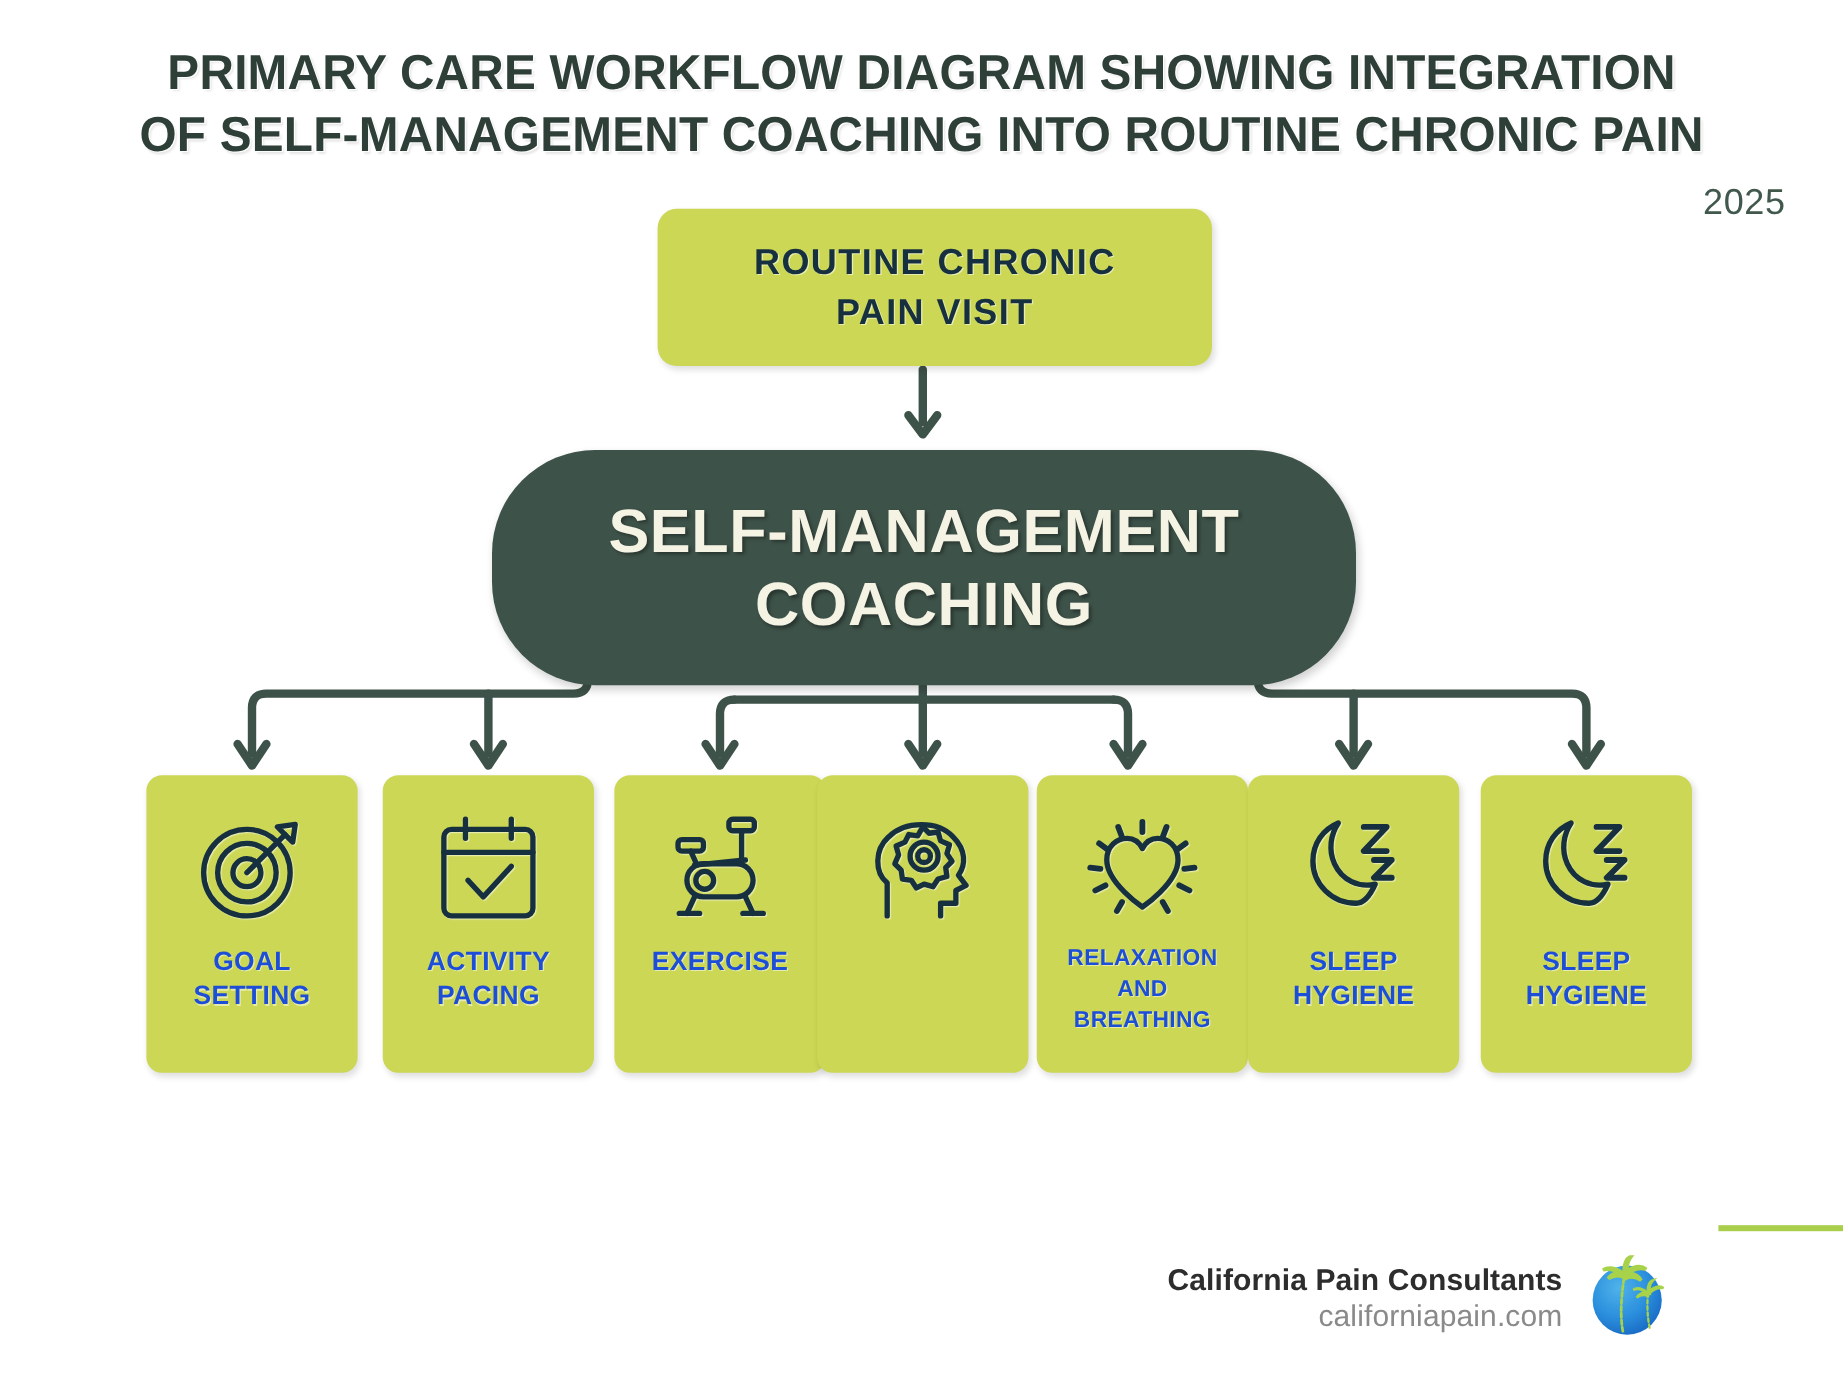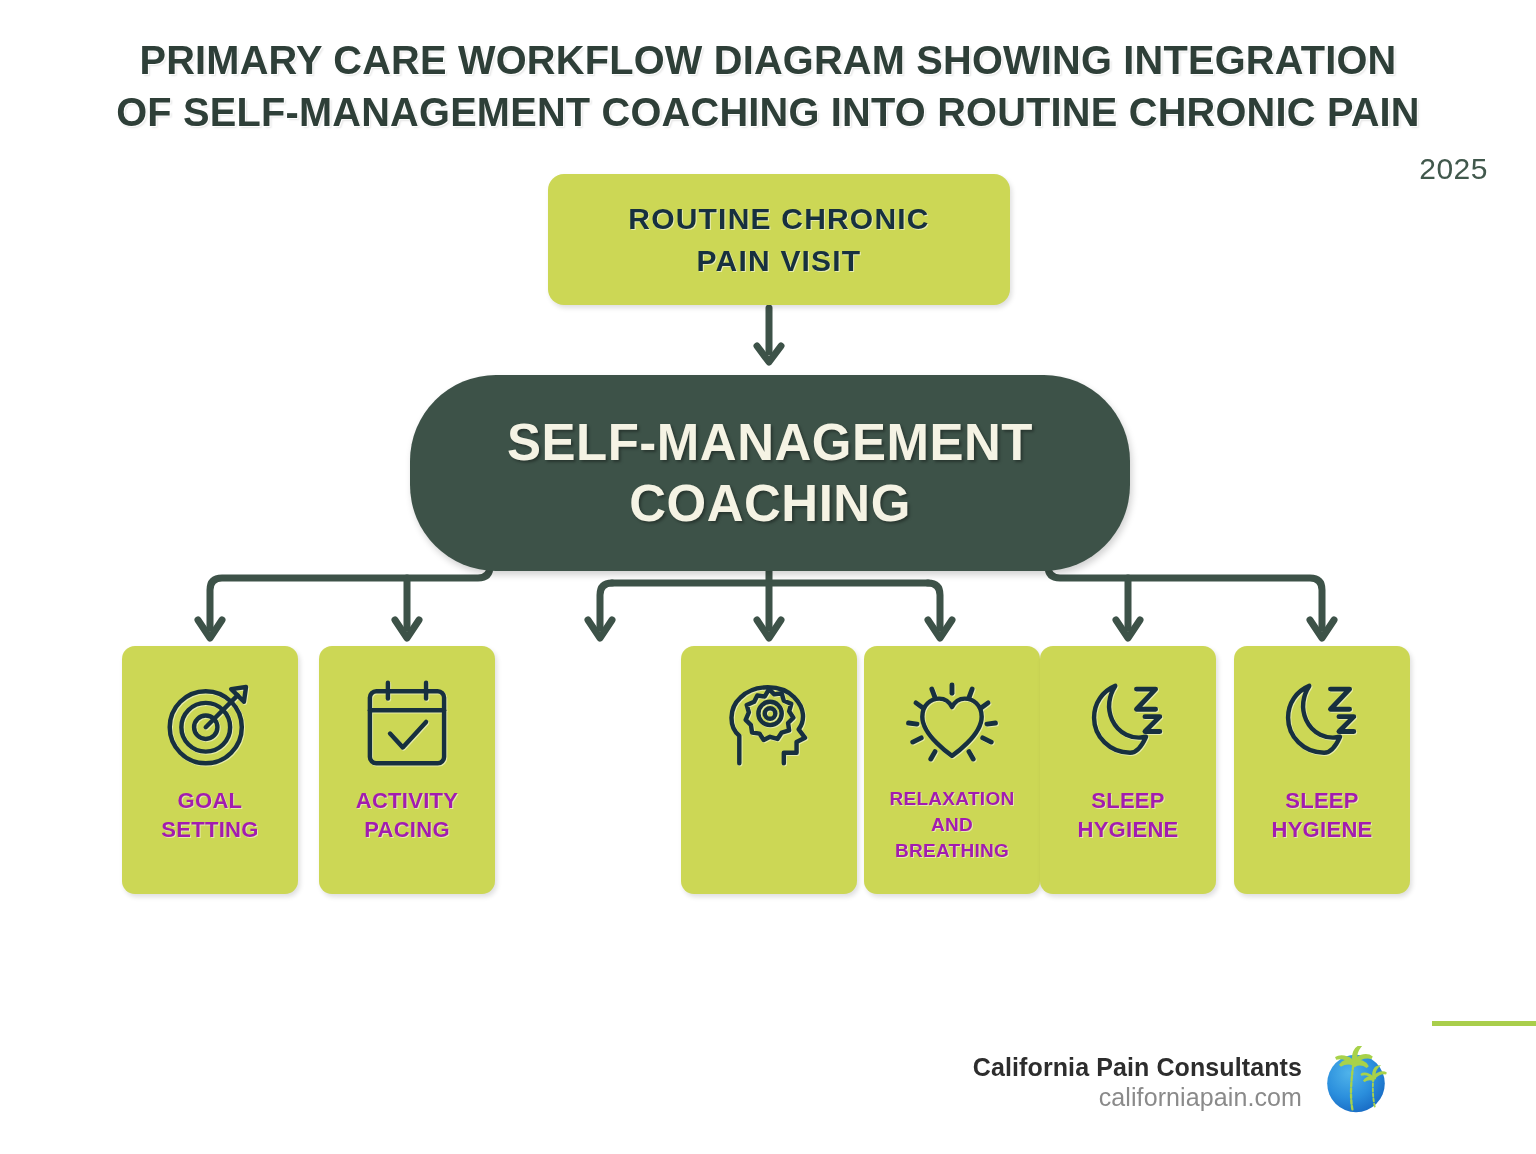--- a/index.html
+++ b/index.html
@@ -152,21 +152,21 @@
     display: block;
     filter: drop-shadow(1px 1px 0 rgba(255,255,255,0.5));
   }
   .card-label {
     margin-top: 10px;
     padding: 0 6px;
     font-weight: bold;
     font-size: 22px;
     line-height: 29px;
     letter-spacing: 0.3px;
-    color: #a21caf;
+    color: #1d4ed8;
     text-align: center;
     text-transform: uppercase;
     text-shadow: 1px 1px 0 rgba(255,255,255,0.5);
     white-space: pre-line;
   }
   .card-label.small {
     font-size: 19px;
     line-height: 26px;
   }
 
@@ -290,20 +290,38 @@
           <path d="M15,38 L85,38"></path>
           <path d="M32,12 L32,27"></path>
           <path d="M68,12 L68,27"></path>
           <path d="M34,60 L46,73 L68,49"></path>
         </svg>
       </div>
       <div class="card-label">ACTIVITY
 PACING</div>
     </div>
 
+    <div class="card" style="left:512px">
+      <div class="card-icon">
+        <svg viewBox="0 0 100 100" fill="none" stroke="#17303f" stroke-width="4.2" stroke-linecap="round" stroke-linejoin="round">
+          <rect x="57" y="12" width="20" height="9" rx="3"></rect>
+          <path d="M67,21 L67,42"></path>
+          <rect x="17" y="28" width="20" height="9" rx="3"></rect>
+          <path d="M27,37 L32,48"></path>
+          <path d="M30,48 L70,44"></path>
+          <rect x="24" y="47" width="52" height="26" rx="13"></rect>
+          <circle cx="38" cy="60" r="7"></circle>
+          <path d="M30,73 L24,86"></path>
+          <path d="M18,86 L34,86"></path>
+          <path d="M70,73 L76,86"></path>
+          <path d="M68,86 L84,86"></path>
+        </svg>
+      </div>
+      <div class="card-label">EXERCISE</div>
+    </div>
 
     <div class="card" style="left:681px">
       <div class="card-icon">
         <svg viewBox="0 0 100 100" fill="none" stroke="#17303f" stroke-width="4.2" stroke-linecap="round" stroke-linejoin="round">
           <path d="M22,88 L22,62 C12,54 12,36 23,26 C36,13 62,13 74,26 C84,36 84,48 78,56 L84,64 L76,68 L76,78 L64,78 L64,88"></path>
           <path d="M50,18 L55,23 L62,22 L64,29 L71,32 L69,39 L73,45 L68,50 L69,57 L62,59 L58,65 L51,63 L45,66 L41,60 L34,59 L33,52 L28,47 L31,40 L29,33 L36,30 L39,24 L46,25 Z"></path>
           <circle cx="51" cy="41" r="11"></circle>
           <circle cx="51" cy="41" r="5"></circle>
         </svg>
       </div>

